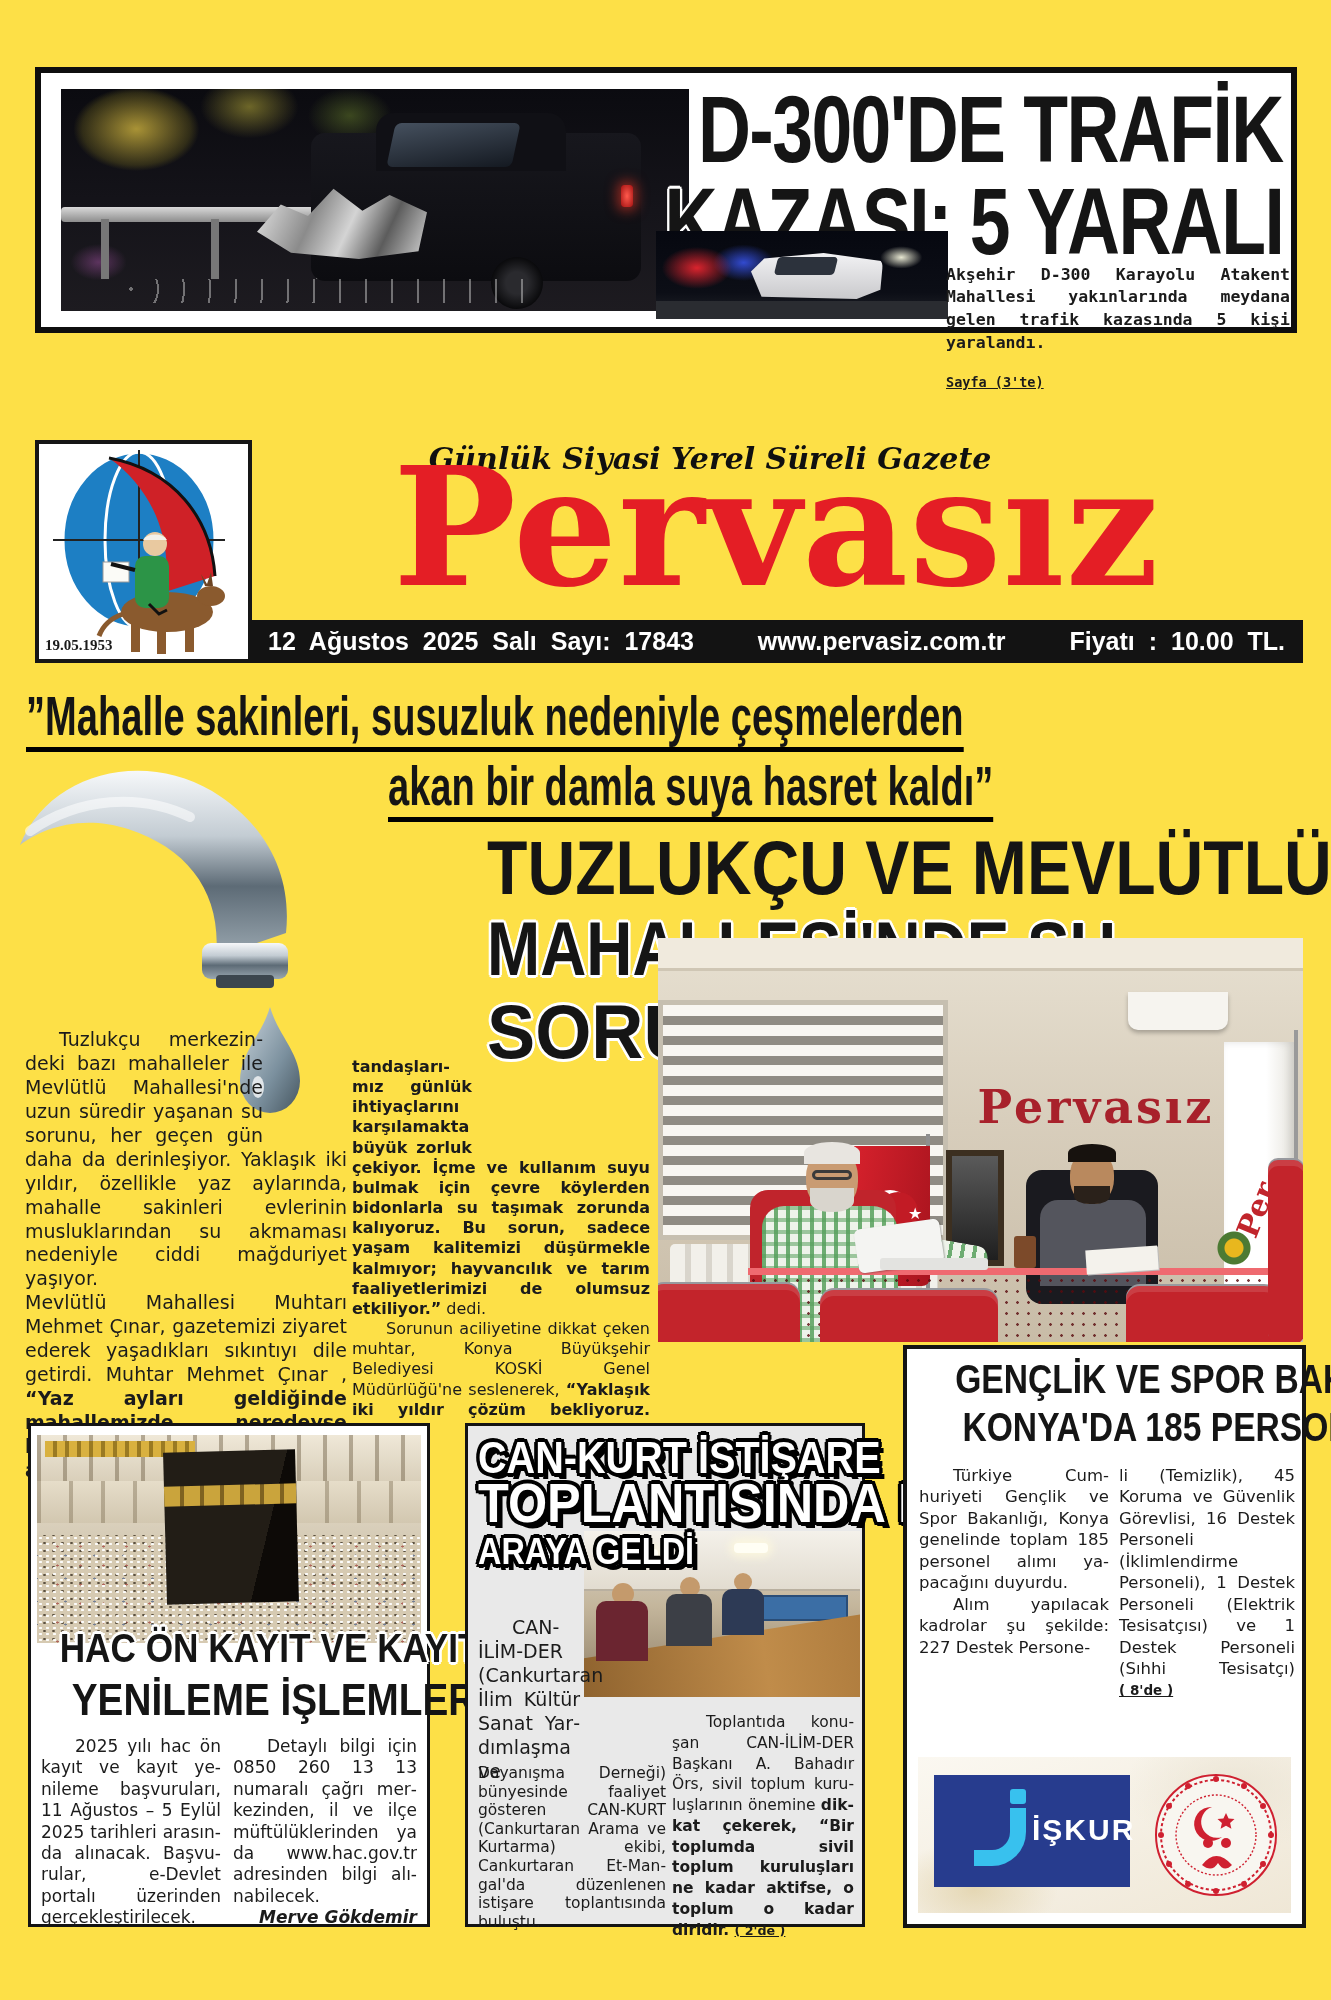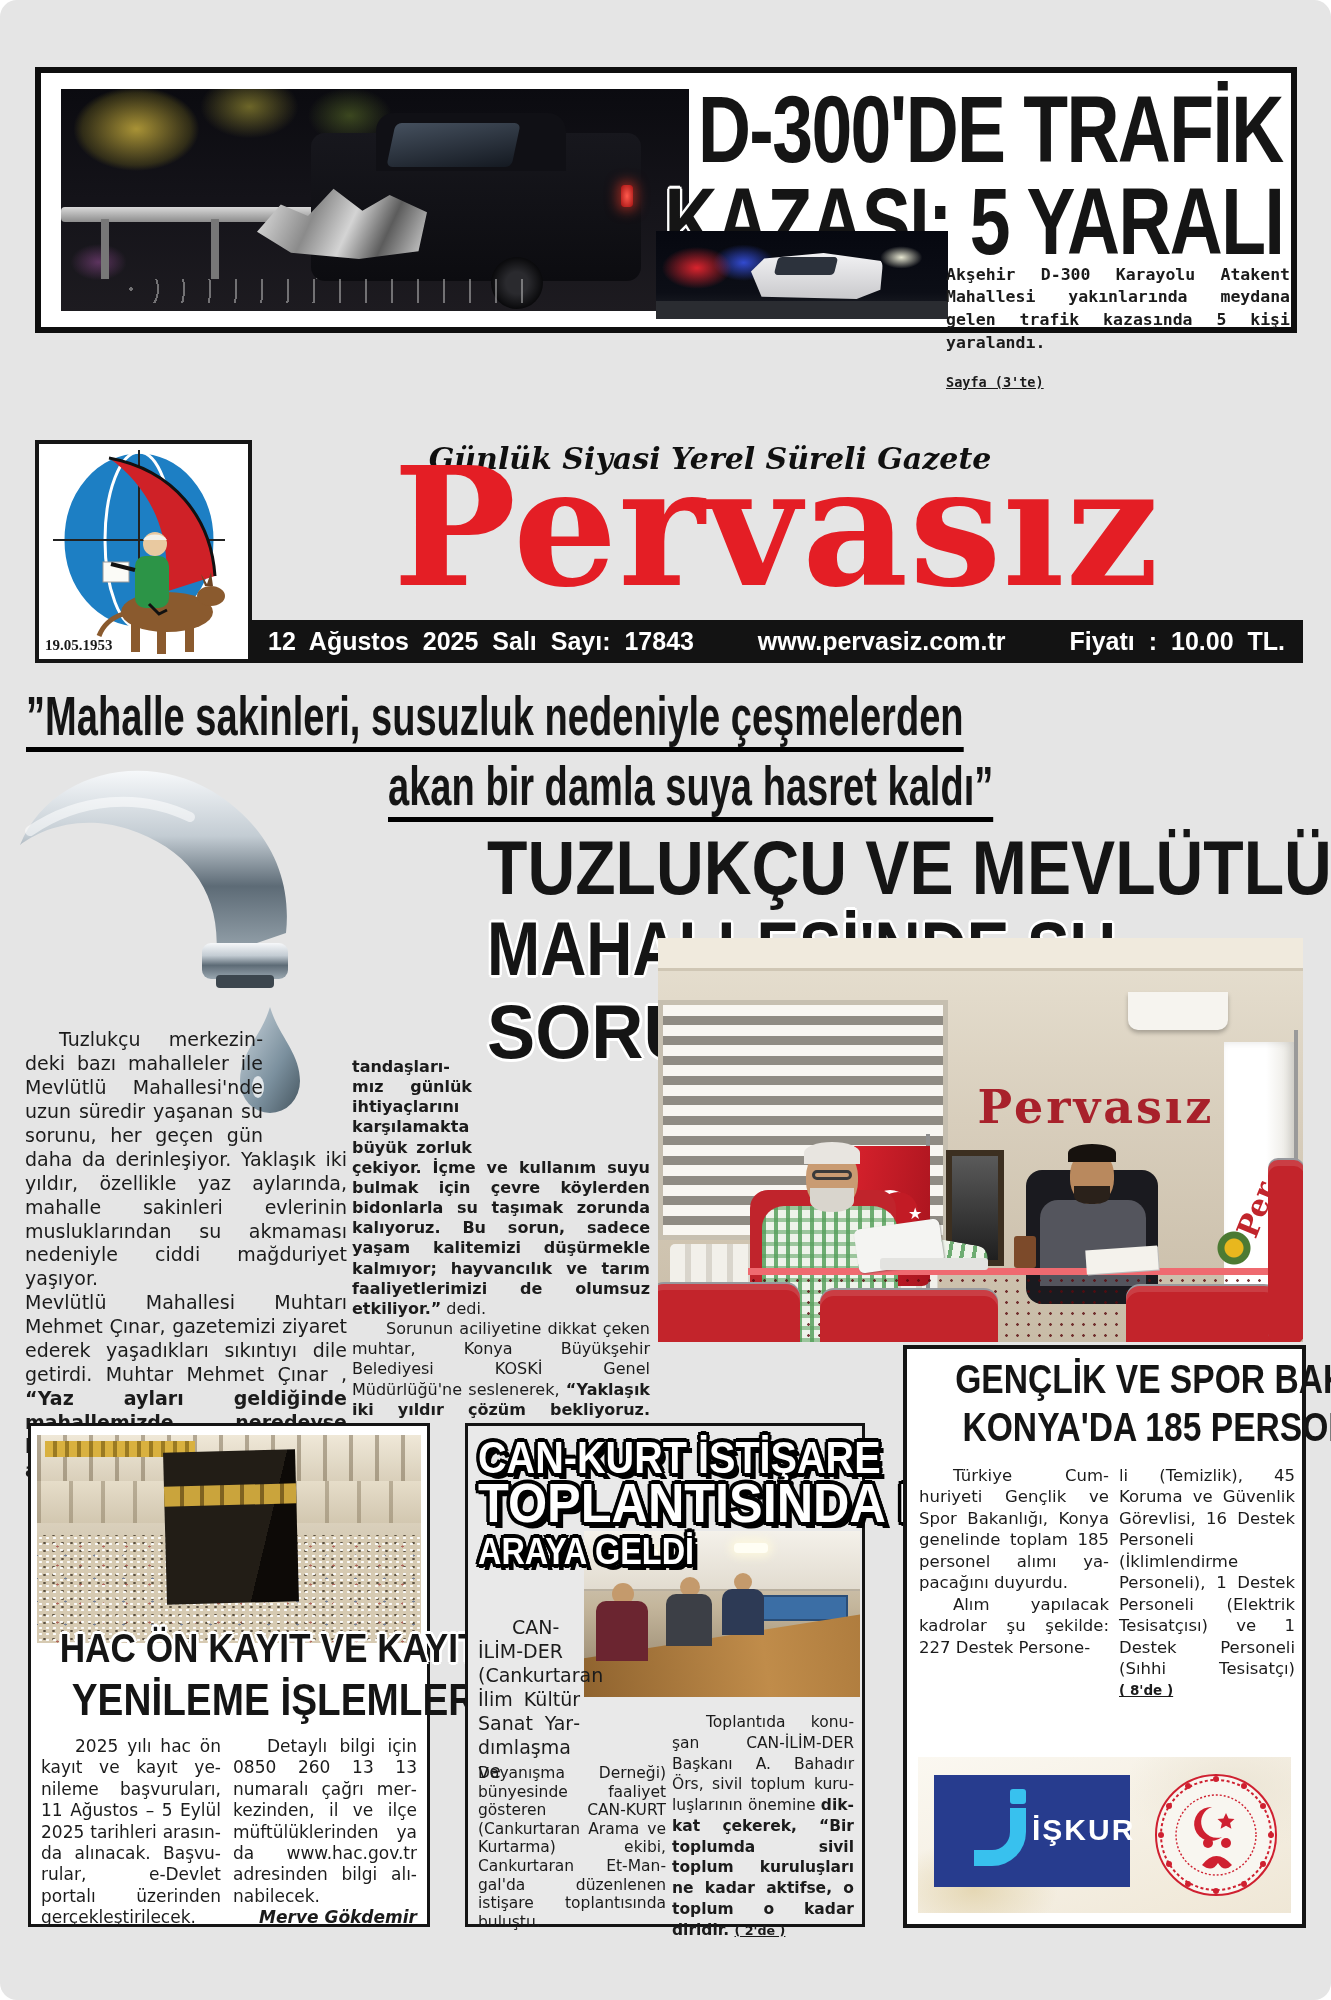--- a/index.html
+++ b/index.html
@@ -1,17 +1,17 @@
 <!DOCTYPE html>
 <html><head>
 <meta charset="utf-8">
 <style>
   html,body{margin:0;padding:0;background:#ffffff;}
-  #page{position:relative;width:1331px;height:2000px;background:#e5e5e5;overflow:hidden;
-        font-family:"DejaVu Sans",sans-serif;color:#1b1b1b;border-radius:17px;}
+  #page{position:relative;width:1331px;height:2000px;background:#fde047;overflow:hidden;
+        font-family:"DejaVu Sans",sans-serif;color:#1b1b1b;}
   .abs{position:absolute;}
   
   .cond{font-family:"Liberation Sans",sans-serif;font-weight:bold;line-height:1;white-space:nowrap;color:#151515;}
   .cx  {display:inline-block;transform:scaleX(var(--sx,.85));transform-origin:left top;}
   .cx-c{display:inline-block;transform:scaleX(var(--sx,.85));transform-origin:center top;}
   .cx-r{display:inline-block;transform:scaleX(var(--sx,.85));transform-origin:right top;}
   .center-line{left:0;right:0;text-align:center;}
   .ol-w{text-shadow:3px 0 0 #fff,-3px 0 0 #fff,0 3px 0 #fff,0 -3px 0 #fff,2px 2px 0 #fff,-2px -2px 0 #fff,2px -2px 0 #fff,-2px 2px 0 #fff;}
   .ol-b{color:#fff;text-shadow:4px 0 0 #000,-4px 0 0 #000,0 4px 0 #000,0 -4px 0 #000,3px 3px 0 #000,-3px -3px 0 #000,3px -3px 0 #000,-3px 3px 0 #000,6px 6px 0 #000;}
   .just{text-align:justify;line-height:1.26;}

